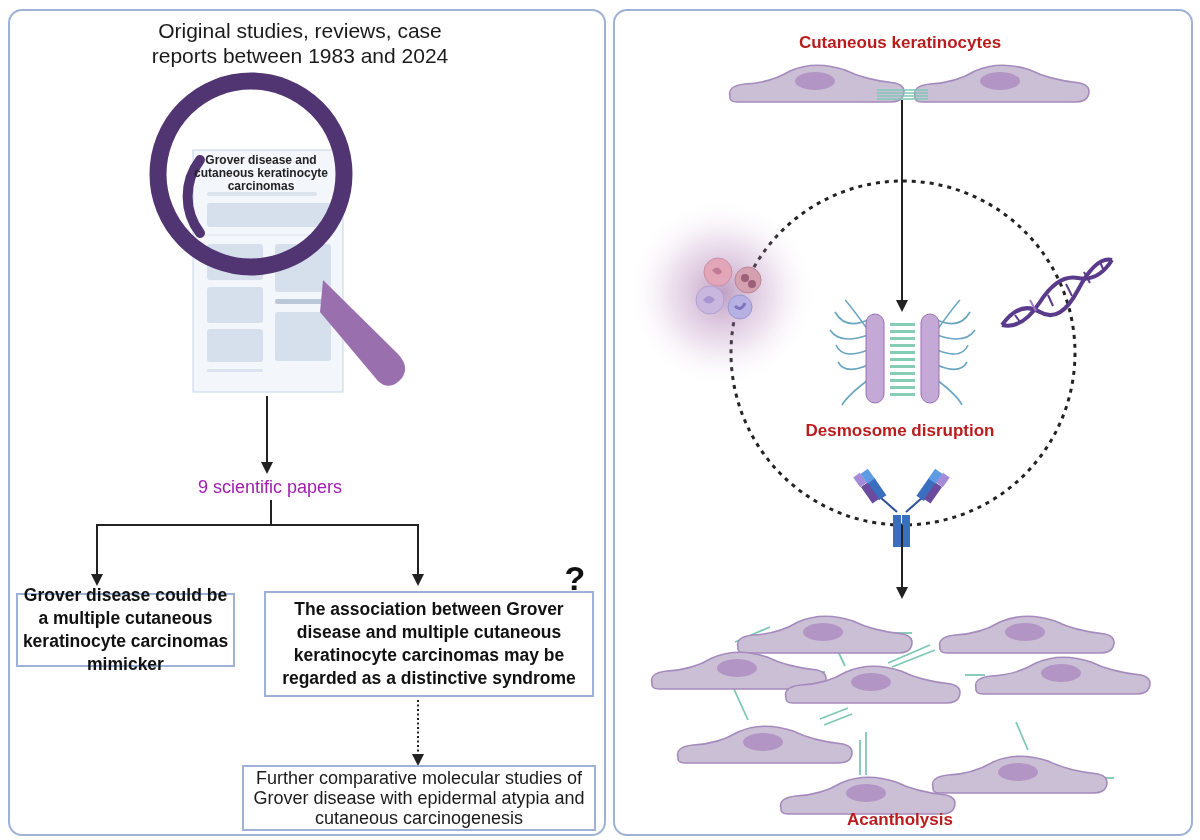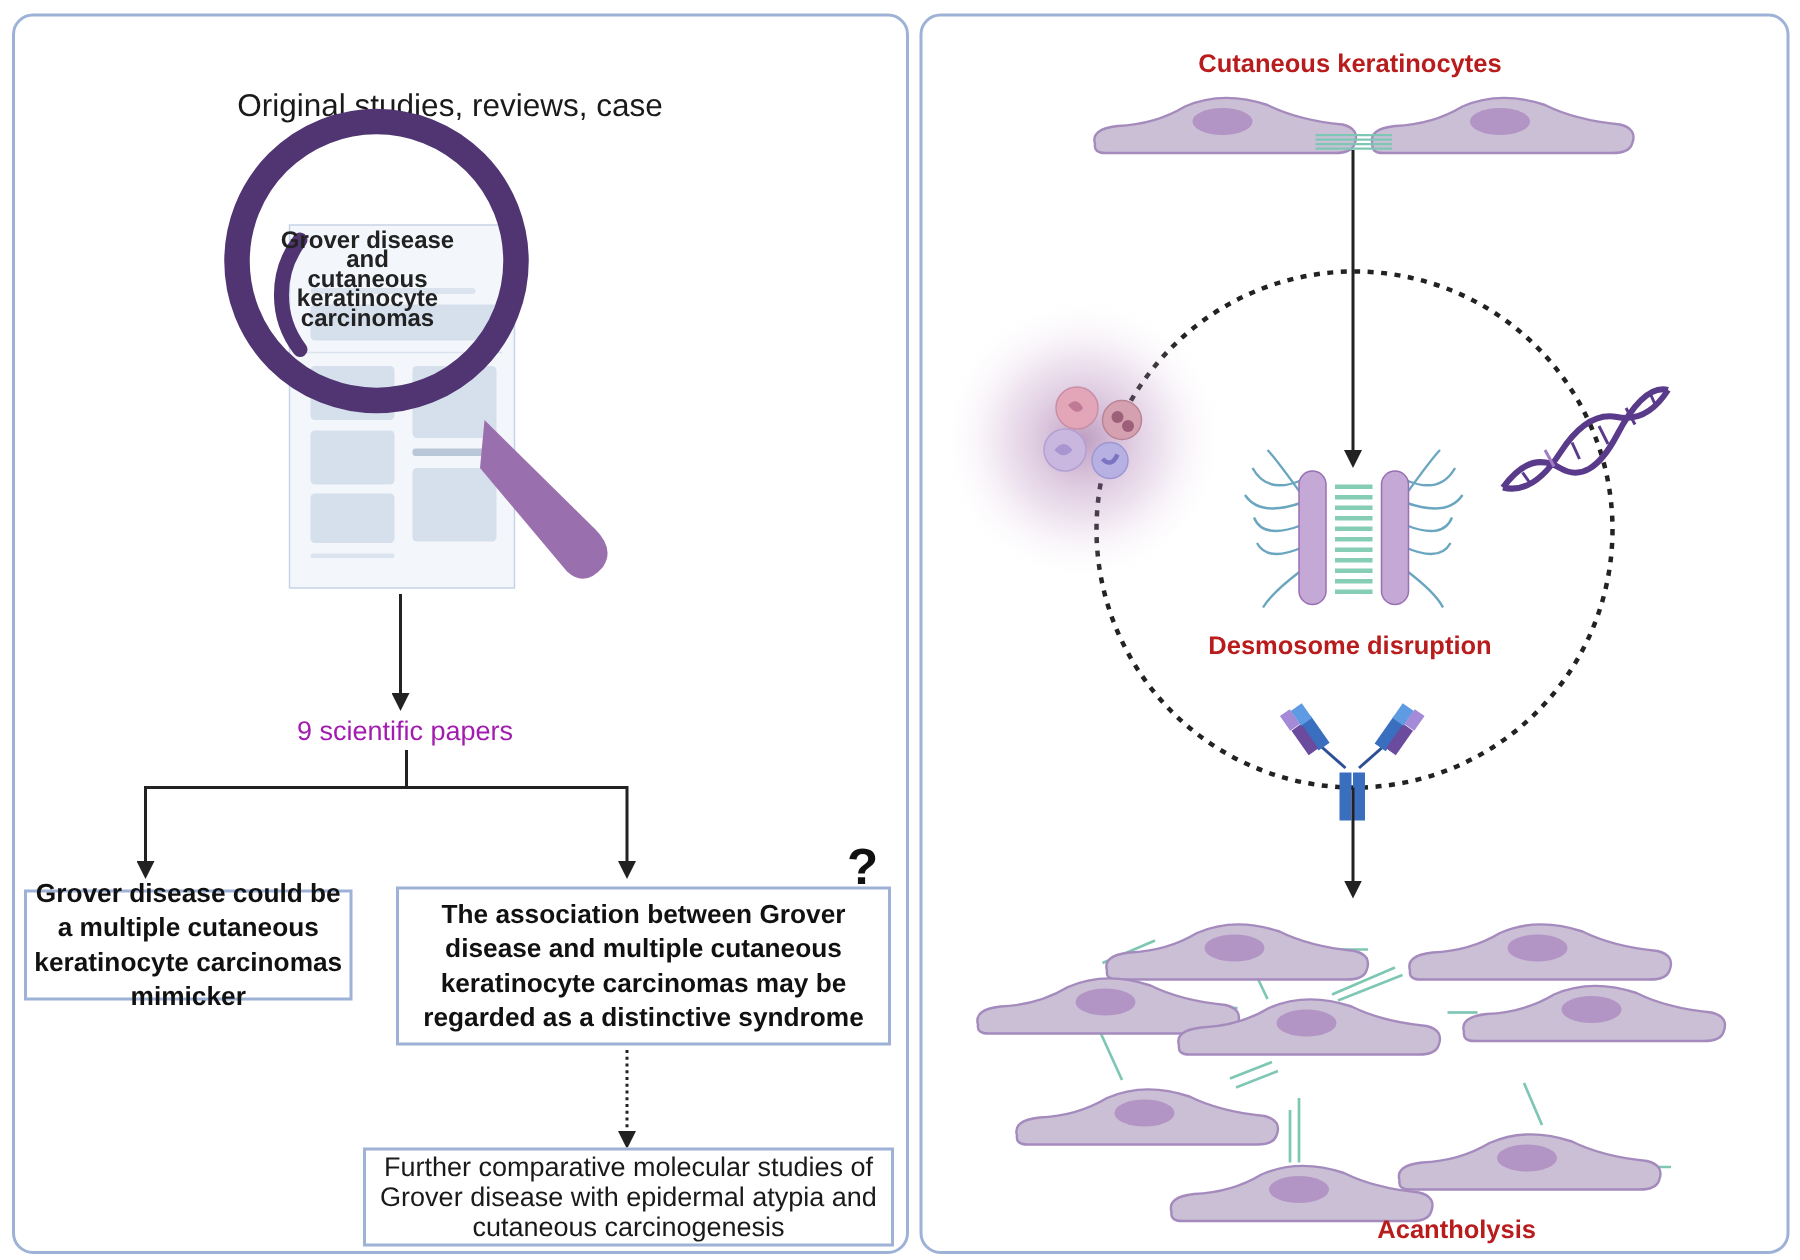--- a/index.html
+++ b/index.html
@@ -12,22 +12,23 @@
   .box { position:absolute; border:2px solid #9db2d6; box-sizing:border-box; background:#fff; display:flex; align-items:center; justify-content:center; text-align:center; }
   .bold { font-weight:bold; }
   svg { position:absolute; left:0; top:0; overflow:visible; }
   .lbl-bold { font-weight:bold; font-size:17px; color:#b91c1c; }
 </style>
 </head>
 <body>
 
 <div class="panel" id="left-panel"></div>
 
-<div class="txt title-light" style="left:40px; top:18px; width:520px;margin-top:40px;">
+<div class="txt title-light" style="left:40px; top:18px; width:520px;">
   <div>Original studies, reviews, case</div>
+  <div>reports between 1983 and 2024</div>
 </div>
 
 <svg width="1200" height="840">
   <g>
     <rect x="193" y="150" width="150" height="242" fill="#f3f7fc" stroke="#c7d3e6" stroke-width="1"></rect>
     <rect x="207" y="192" width="110" height="4" rx="2" fill="#dbe3ee"></rect>
     <rect x="207" y="203" width="125" height="24" rx="3" fill="#d6e0ec"></rect>
     <line x1="200" y1="235" x2="335" y2="235" stroke="#dbe3ee" stroke-width="1"></line>
     <rect x="207" y="244" width="56" height="36" rx="3" fill="#d6e0ec"></rect>
     <rect x="275" y="244" width="56" height="48" rx="3" fill="#d6e0ec"></rect>
@@ -36,21 +37,21 @@
     <rect x="207" y="329" width="56" height="33" rx="3" fill="#d6e0ec"></rect>
     <rect x="275" y="312" width="56" height="49" rx="3" fill="#d6e0ec"></rect>
     <rect x="207" y="369" width="56" height="3" rx="1.5" fill="#dbe3ee"></rect>
   </g>
   <g>
     <path d="M323 280 L397 353 Q410 366 402 378 Q390 392 378 381 L320 312 Z" fill="#9a6fae"></path>
     <circle cx="251" cy="174" r="93" fill="none" stroke="#513573" stroke-width="17"></circle>
     <path d="M200 160 A 60 60 0 0 0 200 233" fill="none" stroke="#513573" stroke-width="10" stroke-linecap="round"></path>
   </g>
 </svg>
-<div class="txt bold" style="left:174px; top:154px; width:142px; font-size:16px; line-height:13px; color:#222;">
+<div class="txt bold" style="left:190px; top:154px; width:142px; font-size:12px; line-height:13px; color:#222;">
   <div>Grover disease and</div>
   <div>cutaneous keratinocyte</div>
   <div>carcinomas</div>
 </div>
 
 <svg width="1200" height="840">
   <defs>
     <marker id="ah" viewBox="0 0 10 10" refX="5" refY="5" markerWidth="6" markerHeight="6" orient="auto">
       <path d="M0 0 L10 5 L0 10 Z" fill="#222"></path>
     </marker>
@@ -211,13 +212,13 @@
     <use href="#cell" x="737" y="663"></use>
     <use href="#cell" x="871" y="677"></use>
     <use href="#cell" x="1061" y="668"></use>
     <use href="#cell" x="763" y="737"></use>
     <use href="#cell" x="1018" y="767"></use>
     <use href="#cell" x="866" y="788"></use>
   </g>
 </svg>
 
 <div class="txt lbl-bold" style="left:760px; top:421px; width:280px;">Desmosome disruption</div>
-<div class="txt lbl-bold" style="left:744px; top:810px; width:280px;text-align:right;">Acantholysis</div>
+<div class="txt lbl-bold" style="left:760px; top:810px; width:280px;">Acantholysis</div>
 
 </body></html>

